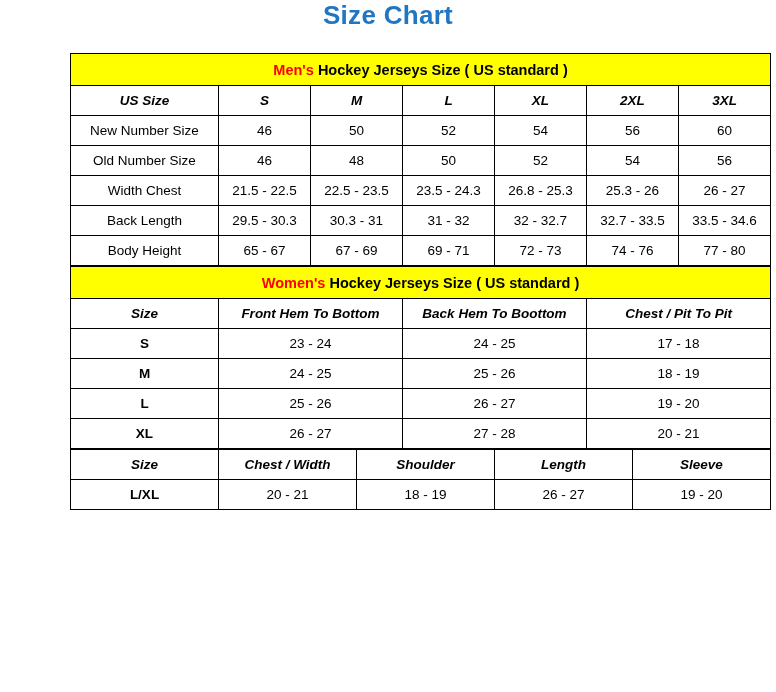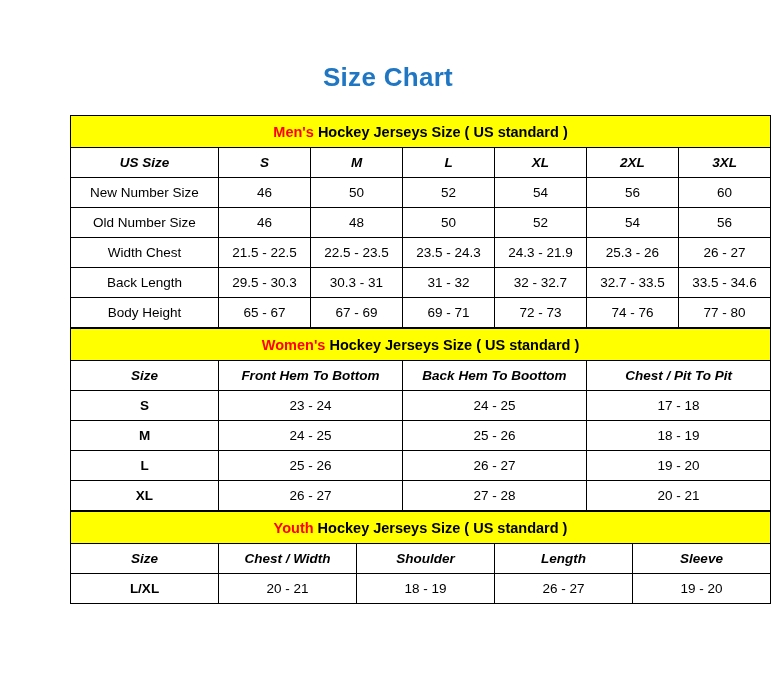--- a/index.html
+++ b/index.html
@@ -18,21 +18,20 @@
     position: relative;
     width: 776px;
     height: 692px;
     box-sizing: border-box;
   }
   .title {
     text-align: center;
     color: #1f77c4;
     font-size: 26px;
     font-weight: bold;
-    padding-top: 62px;
     letter-spacing: 0.3px;
   }
   .tables {
     margin: 22px auto 0 auto;
     width: 700px;
   }
   table {
     border-collapse: collapse;
     width: 700px;
     table-layout: fixed;
@@ -118,21 +117,21 @@
           <td>50</td>
           <td>52</td>
           <td>54</td>
           <td>56</td>
         </tr>
         <tr>
           <td class="rowlabel">Width Chest</td>
           <td>21.5 - 22.5</td>
           <td>22.5 - 23.5</td>
           <td>23.5 - 24.3</td>
-          <td>24.3 - 21.9</td>
+          <td>26.8 - 25.3</td>
           <td>25.3 - 26</td>
           <td>26 - 27</td>
         </tr>
         <tr>
           <td class="rowlabel">Back Length</td>
           <td>29.5 - 30.3</td>
           <td>30.3 - 31</td>
           <td>31 - 32</td>
           <td>32 - 32.7</td>
           <td>32.7 - 33.5</td>
@@ -196,23 +195,20 @@
 
     <table>
       <colgroup>
         <col style="width:148px">
         <col style="width:138px">
         <col style="width:138px">
         <col style="width:138px">
         <col style="width:138px">
       </colgroup>
       <tbody>
-        <tr class="section-head">
-          <td colspan="5"><span class="accent">Youth</span><span> Hockey Jerseys Size ( US standard )</span></td>
-        </tr>
         <tr class="colhead">
           <td class="rowlabel">Size</td>
           <td>Chest / Width</td>
           <td>Shoulder</td>
           <td>Length</td>
           <td>Sleeve</td>
         </tr>
         <tr>
           <td class="bold-cell">L/XL</td>
           <td>20 - 21</td>

